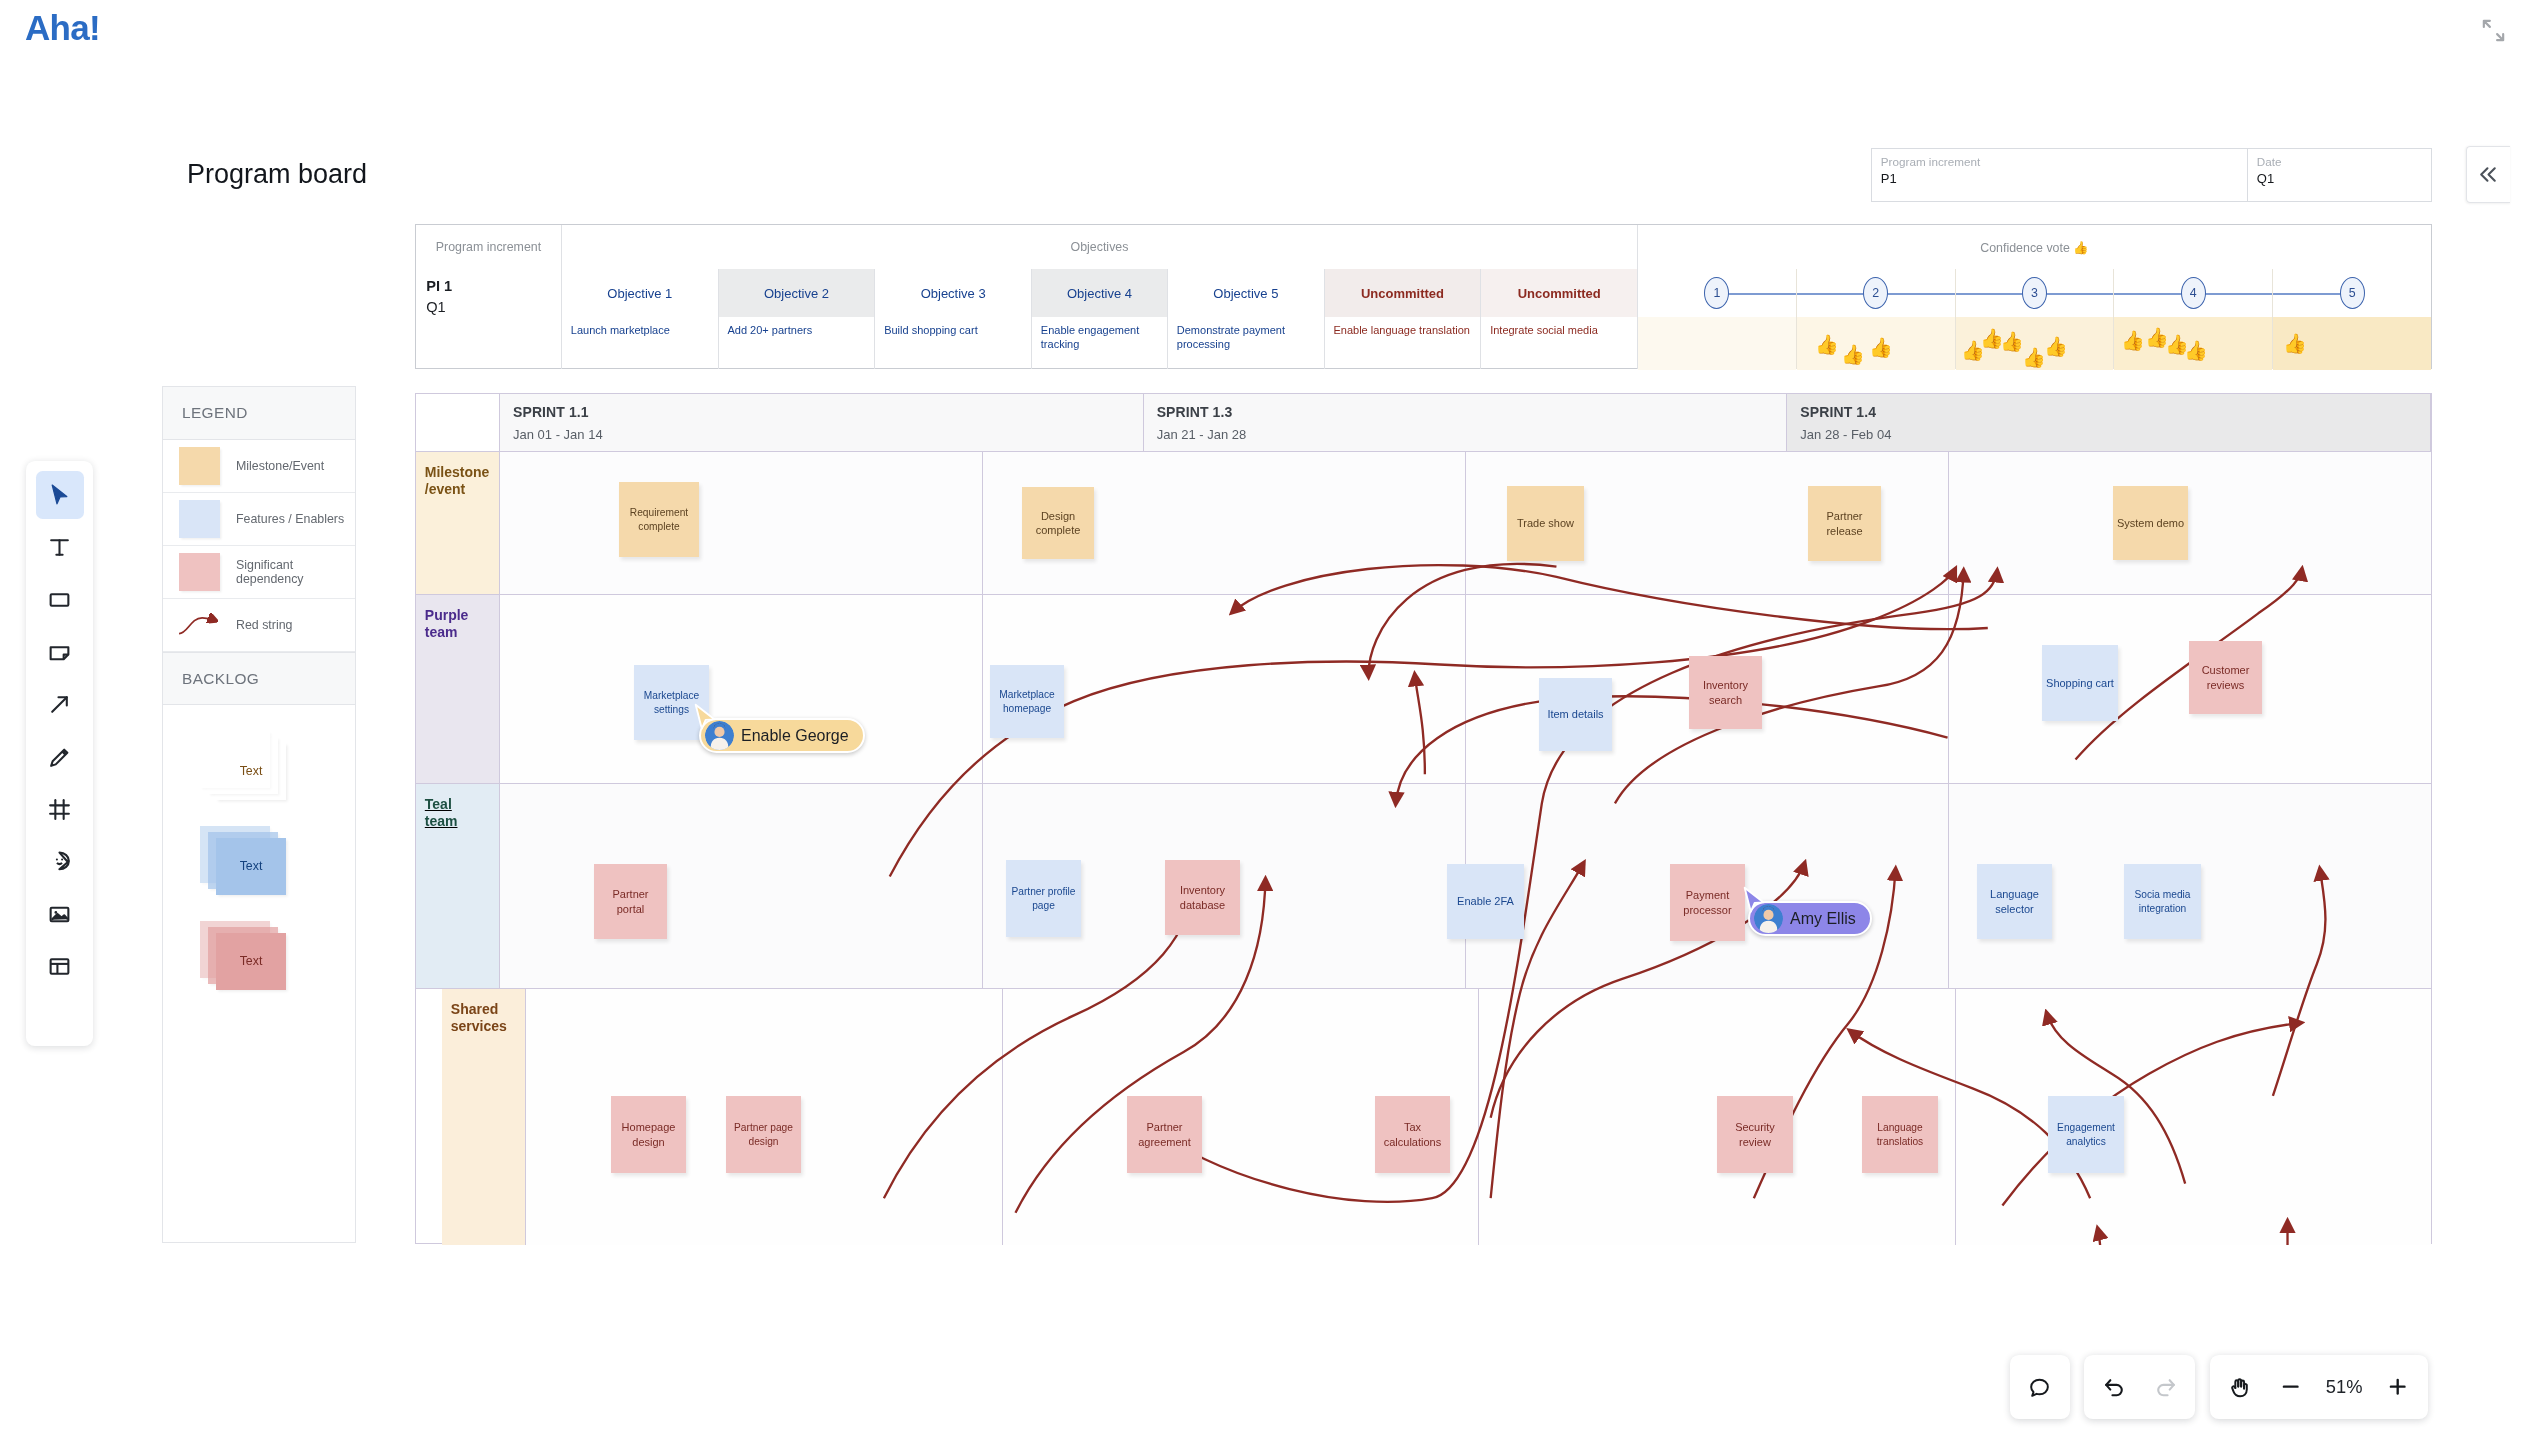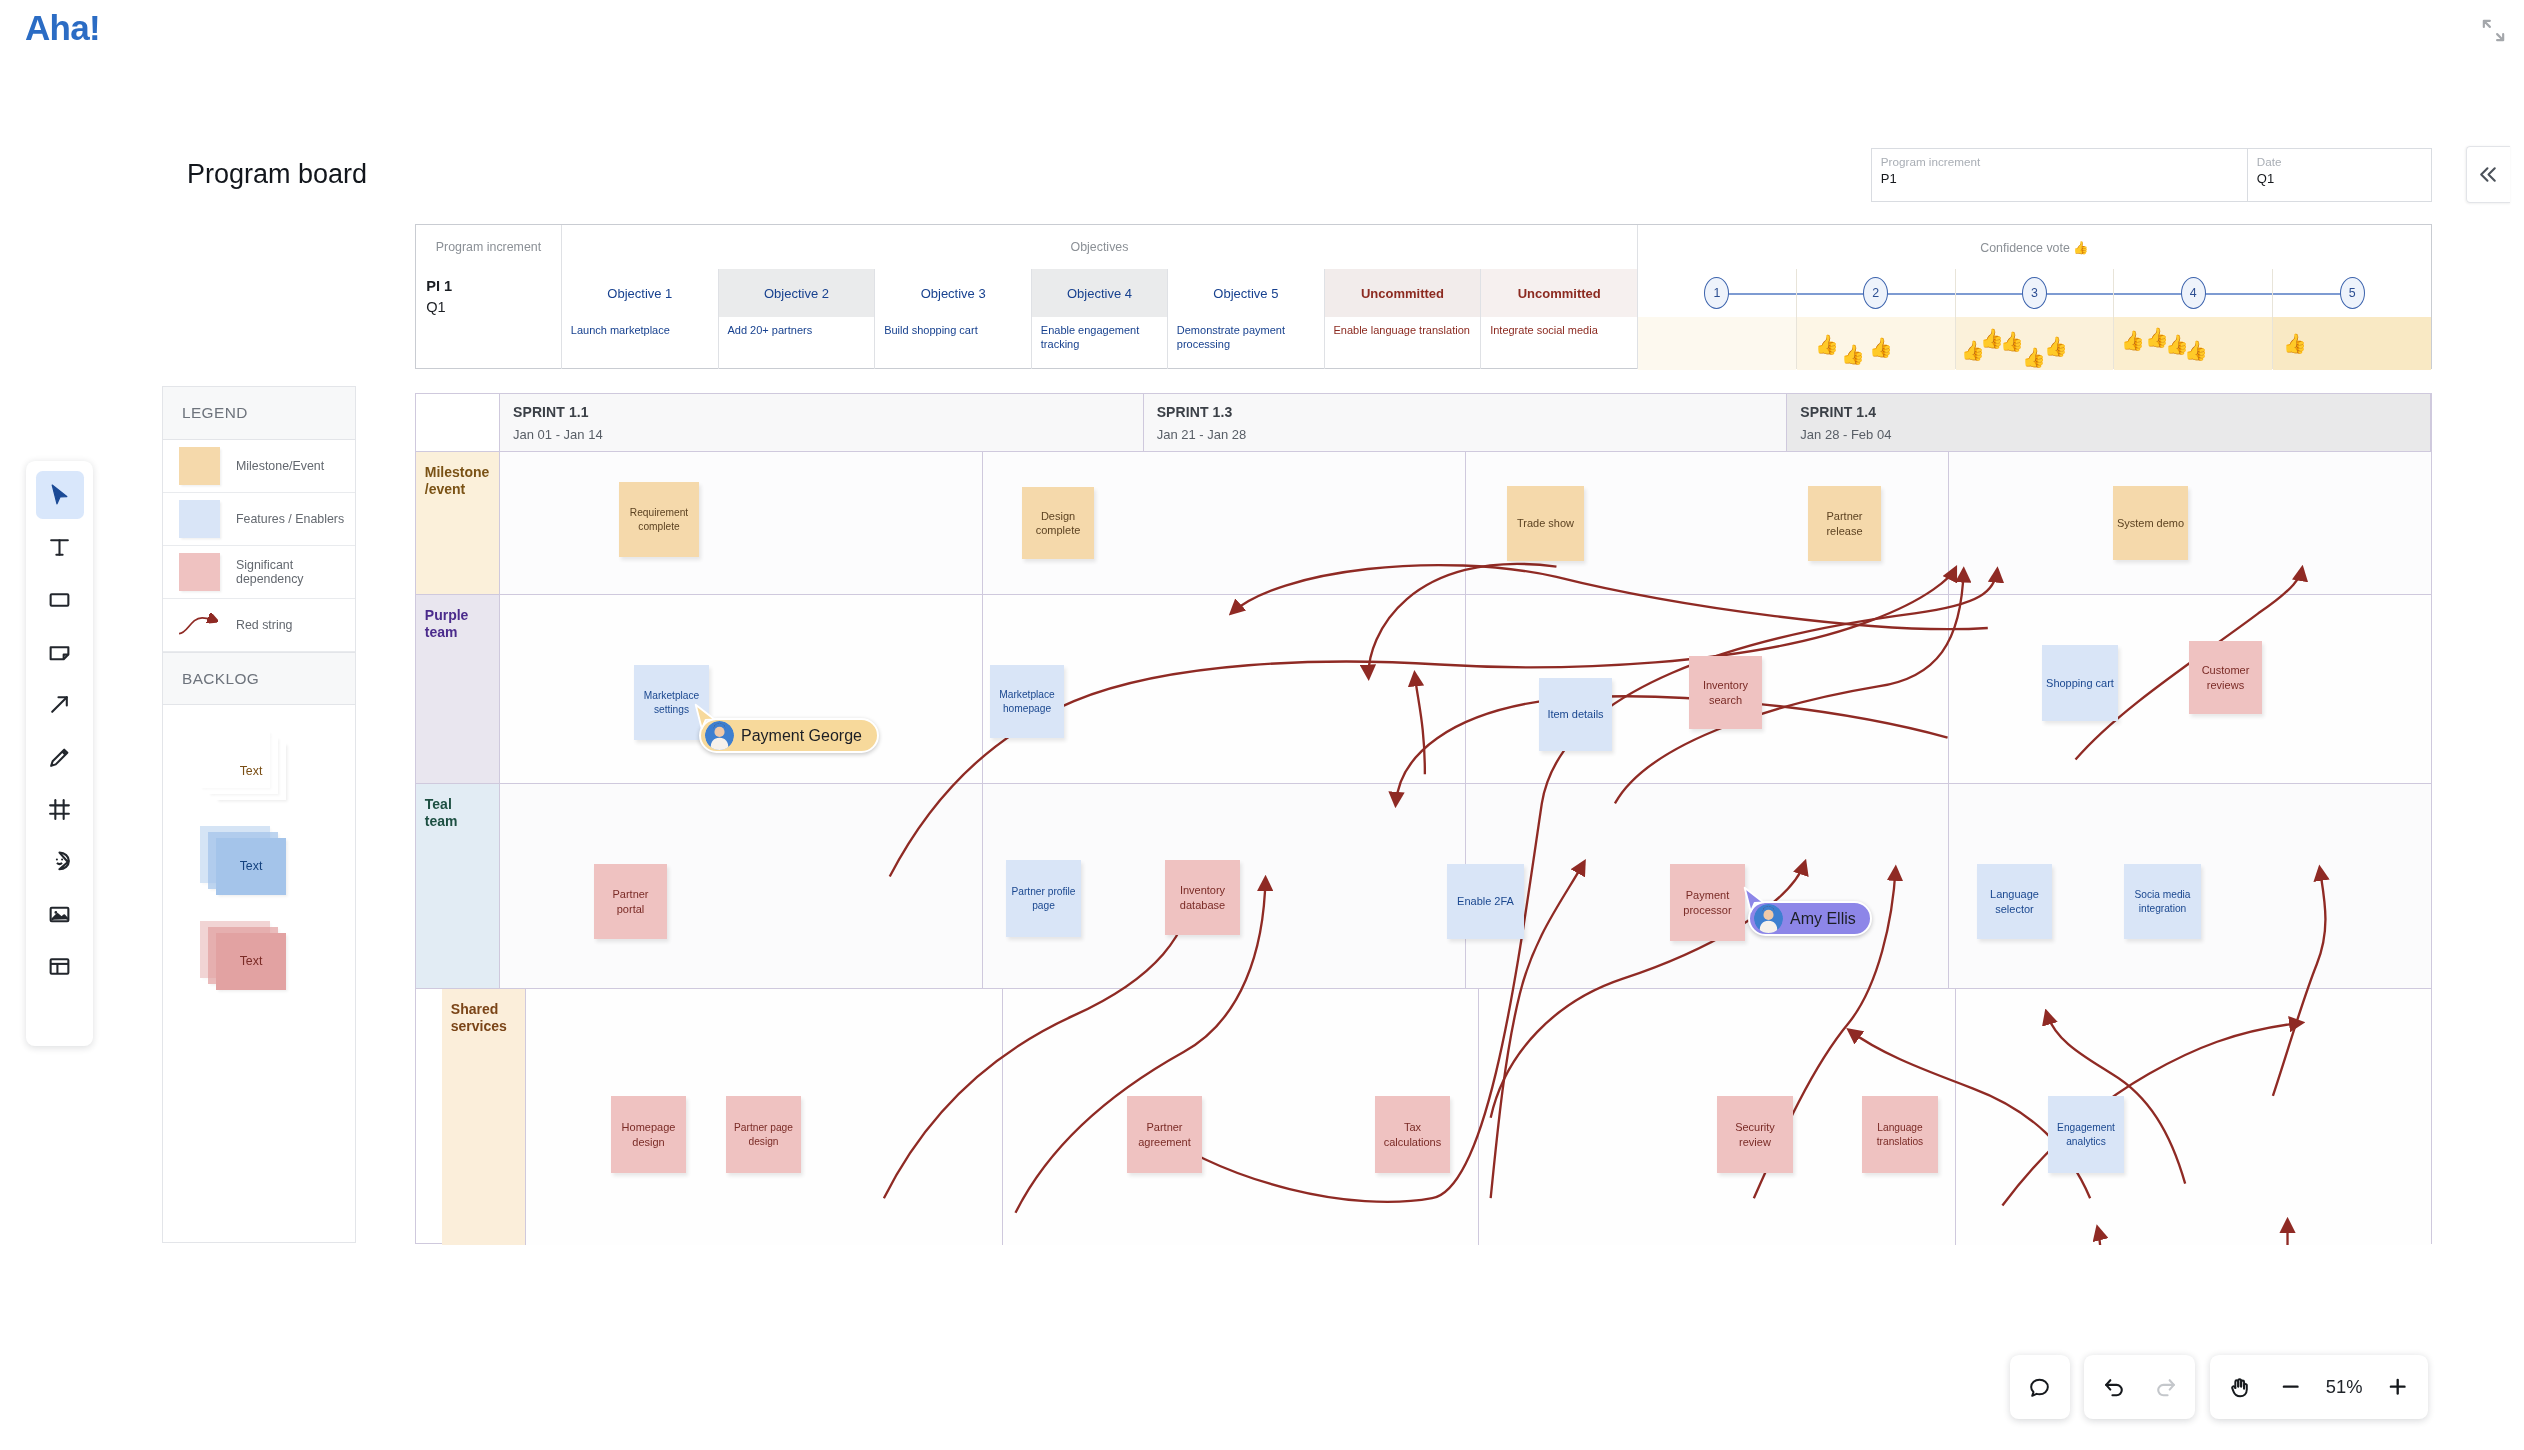--- a/index.html
+++ b/index.html
@@ -472,21 +472,21 @@
       <div class="lane" style="height: 189px;">
         <div class="lane-label" style="background: rgb(233, 230, 239); color: rgb(75, 43, 140); white-space: pre-line;">Purple
 team</div>
         <div class="lane-cells">
           <div class="lane-cell" style="background: rgb(254, 254, 254);"></div>
           <div class="lane-cell" style="background: rgb(254, 254, 254);"></div>
           <div class="lane-cell" style="background: rgb(254, 254, 254);"></div>
           <div class="lane-cell" style="background: rgb(254, 254, 254);"></div>
         </div>
       </div>
-      <div class="lane" style="height: 205px;">
+      <div class="lane" style="height: 205px; text-decoration: underline;">
         <div class="lane-label" style="background: rgb(226, 236, 244); color: rgb(29, 79, 66); white-space: pre-line;">Teal
 team</div>
         <div class="lane-cells">
           <div class="lane-cell" style="background: rgb(251, 251, 252);"></div>
           <div class="lane-cell" style="background: rgb(251, 251, 252);"></div>
           <div class="lane-cell" style="background: rgb(251, 251, 252);"></div>
           <div class="lane-cell" style="background: rgb(251, 251, 252);"></div>
         </div>
       </div>
       <div class="lane" style="height: 256px; padding-left: 26px;">
@@ -540,21 +540,21 @@
         <svg class="ptr" width="32" height="32" viewBox="0 0 24 24" fill="#f7d99b" stroke="#ffffff" stroke-width="1.4" stroke-linejoin="round">
           <path d="M5 2 L19 13 L12.5 13.4 L9.6 20 Z"></path>
         </svg>
         <div class="pill" style="background:#f7d99b">
           <svg class="avatar" viewBox="0 0 40 40">
             <circle cx="20" cy="20" r="20" fill="#3e7fd0"></circle>
             <circle cx="20" cy="15" r="7" fill="#f0c9a8"></circle>
             <path d="M20 23 c-8 0 -12 6 -12 12 v5 h24 v-5 c0 -6 -4 -12 -12 -12z" fill="#f6f1ec"></path>
             <path d="M12 11 a8 8 0 0 1 16 0 c0 -5 -3 -8 -8 -8 s-8 3 -8 8z" fill="#5a3a22"></path>
           </svg>
-          <span class="nm">Payment George</span>
+          <span class="nm">Enable George</span>
         </div>
       </div>
       <div class="collab" style="left: 1332px; top: 507px;">
         <svg class="ptr" width="32" height="32" viewBox="0 0 24 24" fill="#8d86e8" stroke="#ffffff" stroke-width="1.4" stroke-linejoin="round">
           <path d="M5 2 L19 13 L12.5 13.4 L9.6 20 Z"></path>
         </svg>
         <div class="pill" style="background:#8d86e8">
           <svg class="avatar" viewBox="0 0 40 40">
             <circle cx="20" cy="20" r="20" fill="#3e7fd0"></circle>
             <circle cx="20" cy="15" r="7" fill="#f0c9a8"></circle>

